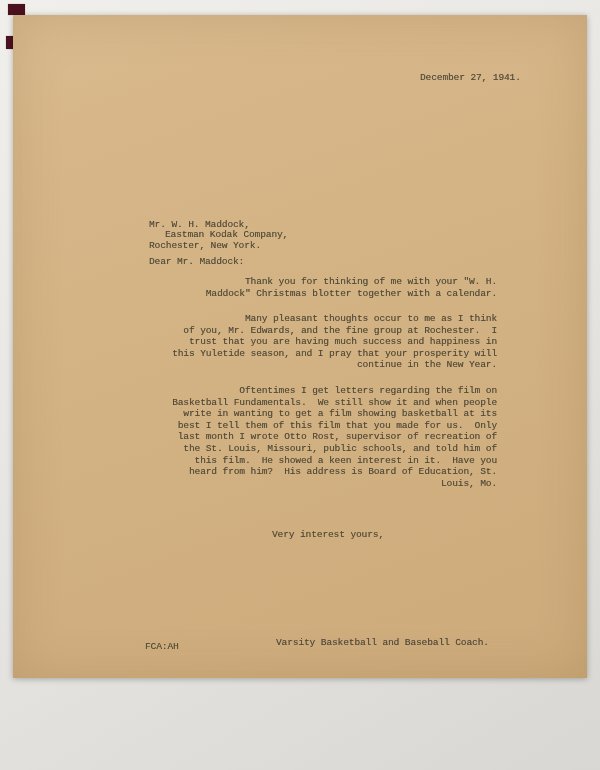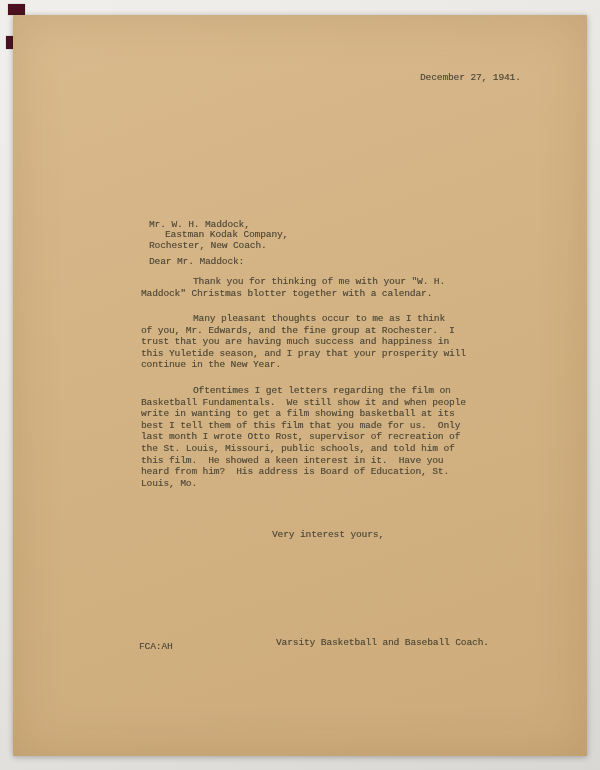--- a/index.html
+++ b/index.html
@@ -12,21 +12,21 @@
     position: relative;
     overflow: hidden;
     background: linear-gradient(150deg, var(--background, #f0efec) 0%, #e6e4e0 55%, #d9d7d3 100%);
     font-family: "Liberation Mono", "DejaVu Sans Mono", monospace;
   }
   .paper {
     position: absolute;
     left: 13px;
     top: 15px;
     width: 574px;
-    height: 741px;
+    height: 663px;
     background: linear-gradient(160deg, #d9ba8e 0%, var(--paper, #d3b283) 45%, #cdab7b 100%);
     box-shadow: 0 1px 6px rgba(0,0,0,0.28), inset 0 0 50px rgba(115, 85, 38, 0.18);
   }
   .mark {
     position: absolute;
     background: var(--scan-mark, #4c1120);
     box-shadow: 0 0 1px rgba(0,0,0,0.4);
   }
   .mark-1 { left: 8px;  top: 4px;  width: 17px; height: 11px; }
   .mark-2 { left: 6px;  top: 36px; width: 25px; height: 13px; }
@@ -38,43 +38,43 @@
     letter-spacing: -0.1px;
     white-space: pre-wrap;
     text-shadow: 0.2px 0.2px 0.3px rgba(70, 62, 44, 0.45);
   }
   .date       { left: 407px; top: 57px; }
   .addr-line  { left: 136px; width: 250px; }
   .addr-1     { top: 204px; }
   .addr-2     { top: 214px; padding-left: 16px; }
   .addr-3     { top: 225px; }
   .salutation { left: 136px; top: 241px; }
-  .para       { left: 128px; width: 348px; text-indent: 52px; }
+  .para       { left: 136px; width: 348px; text-indent: 52px; text-align: right; }
   .para-1     { top: 261px; }
   .para-2     { top: 298px; }
   .para-3     { top: 370px; }
   .closing    { left: 259px; top: 514px; }
   .sig-line   { left: 263px; width: 300px; }
   .sig-1      { top: 610px; }
   .sig-2      { top: 622px; }
-  .reference  { left: 126px; top: 626px; }
+  .reference  { left: 132px; top: 626px; }
 </style>
 </head>
 <body>
 
 <div class="mark mark-1"></div>
 <div class="mark mark-2"></div>
 
 <div class="paper">
 
   <div class="txt date">December 27, 1941.</div>
 
   <div class="txt addr-line addr-1">Mr. W. H. Maddock,</div>
   <div class="txt addr-line addr-2">Eastman Kodak Company,</div>
-  <div class="txt addr-line addr-3">Rochester, New Coach.</div>
+  <div class="txt addr-line addr-3">Rochester, New York.</div>
 
   <div class="txt salutation">Dear Mr. Maddock:</div>
 
   <div class="txt para para-1">Thank you for thinking of me with your "W. H.
 Maddock" Christmas blotter together with a calendar.</div>
   <div class="txt para para-2">Many pleasant thoughts occur to me as I think
 of you, Mr. Edwards, and the fine group at Rochester.  I
 trust that you are having much success and happiness in
 this Yuletide season, and I pray that your prosperity will
 continue in the New Year.</div>

